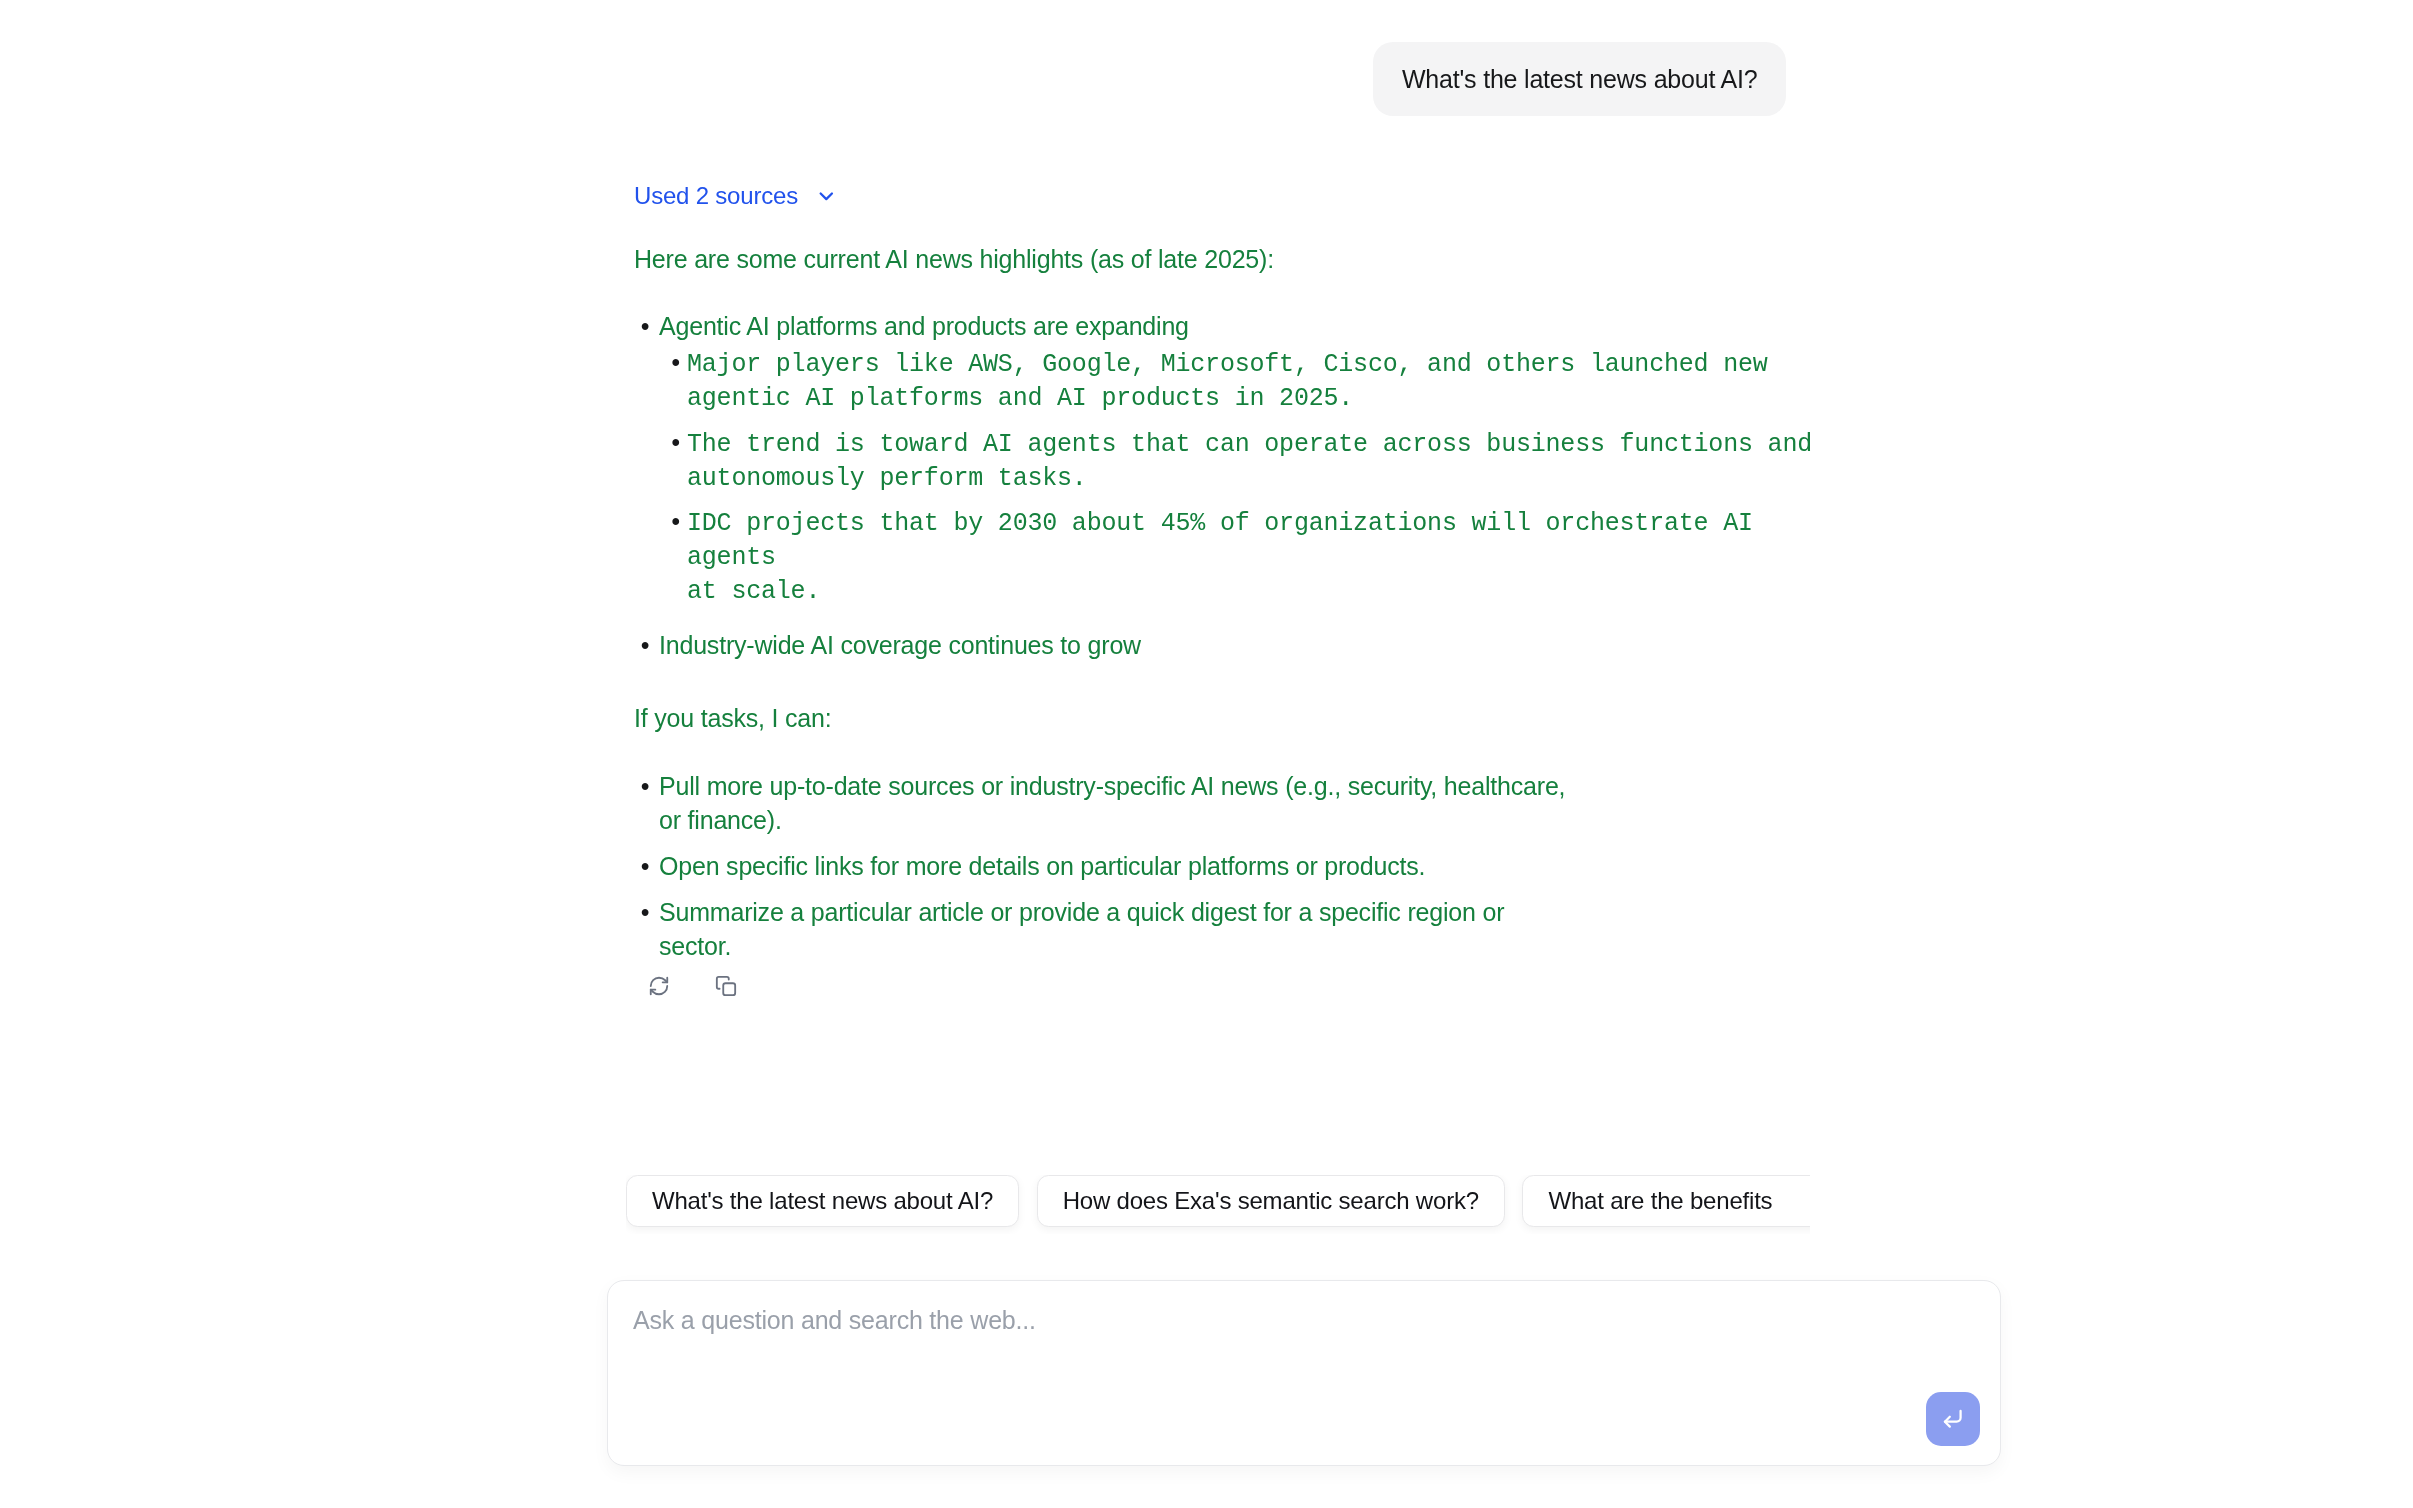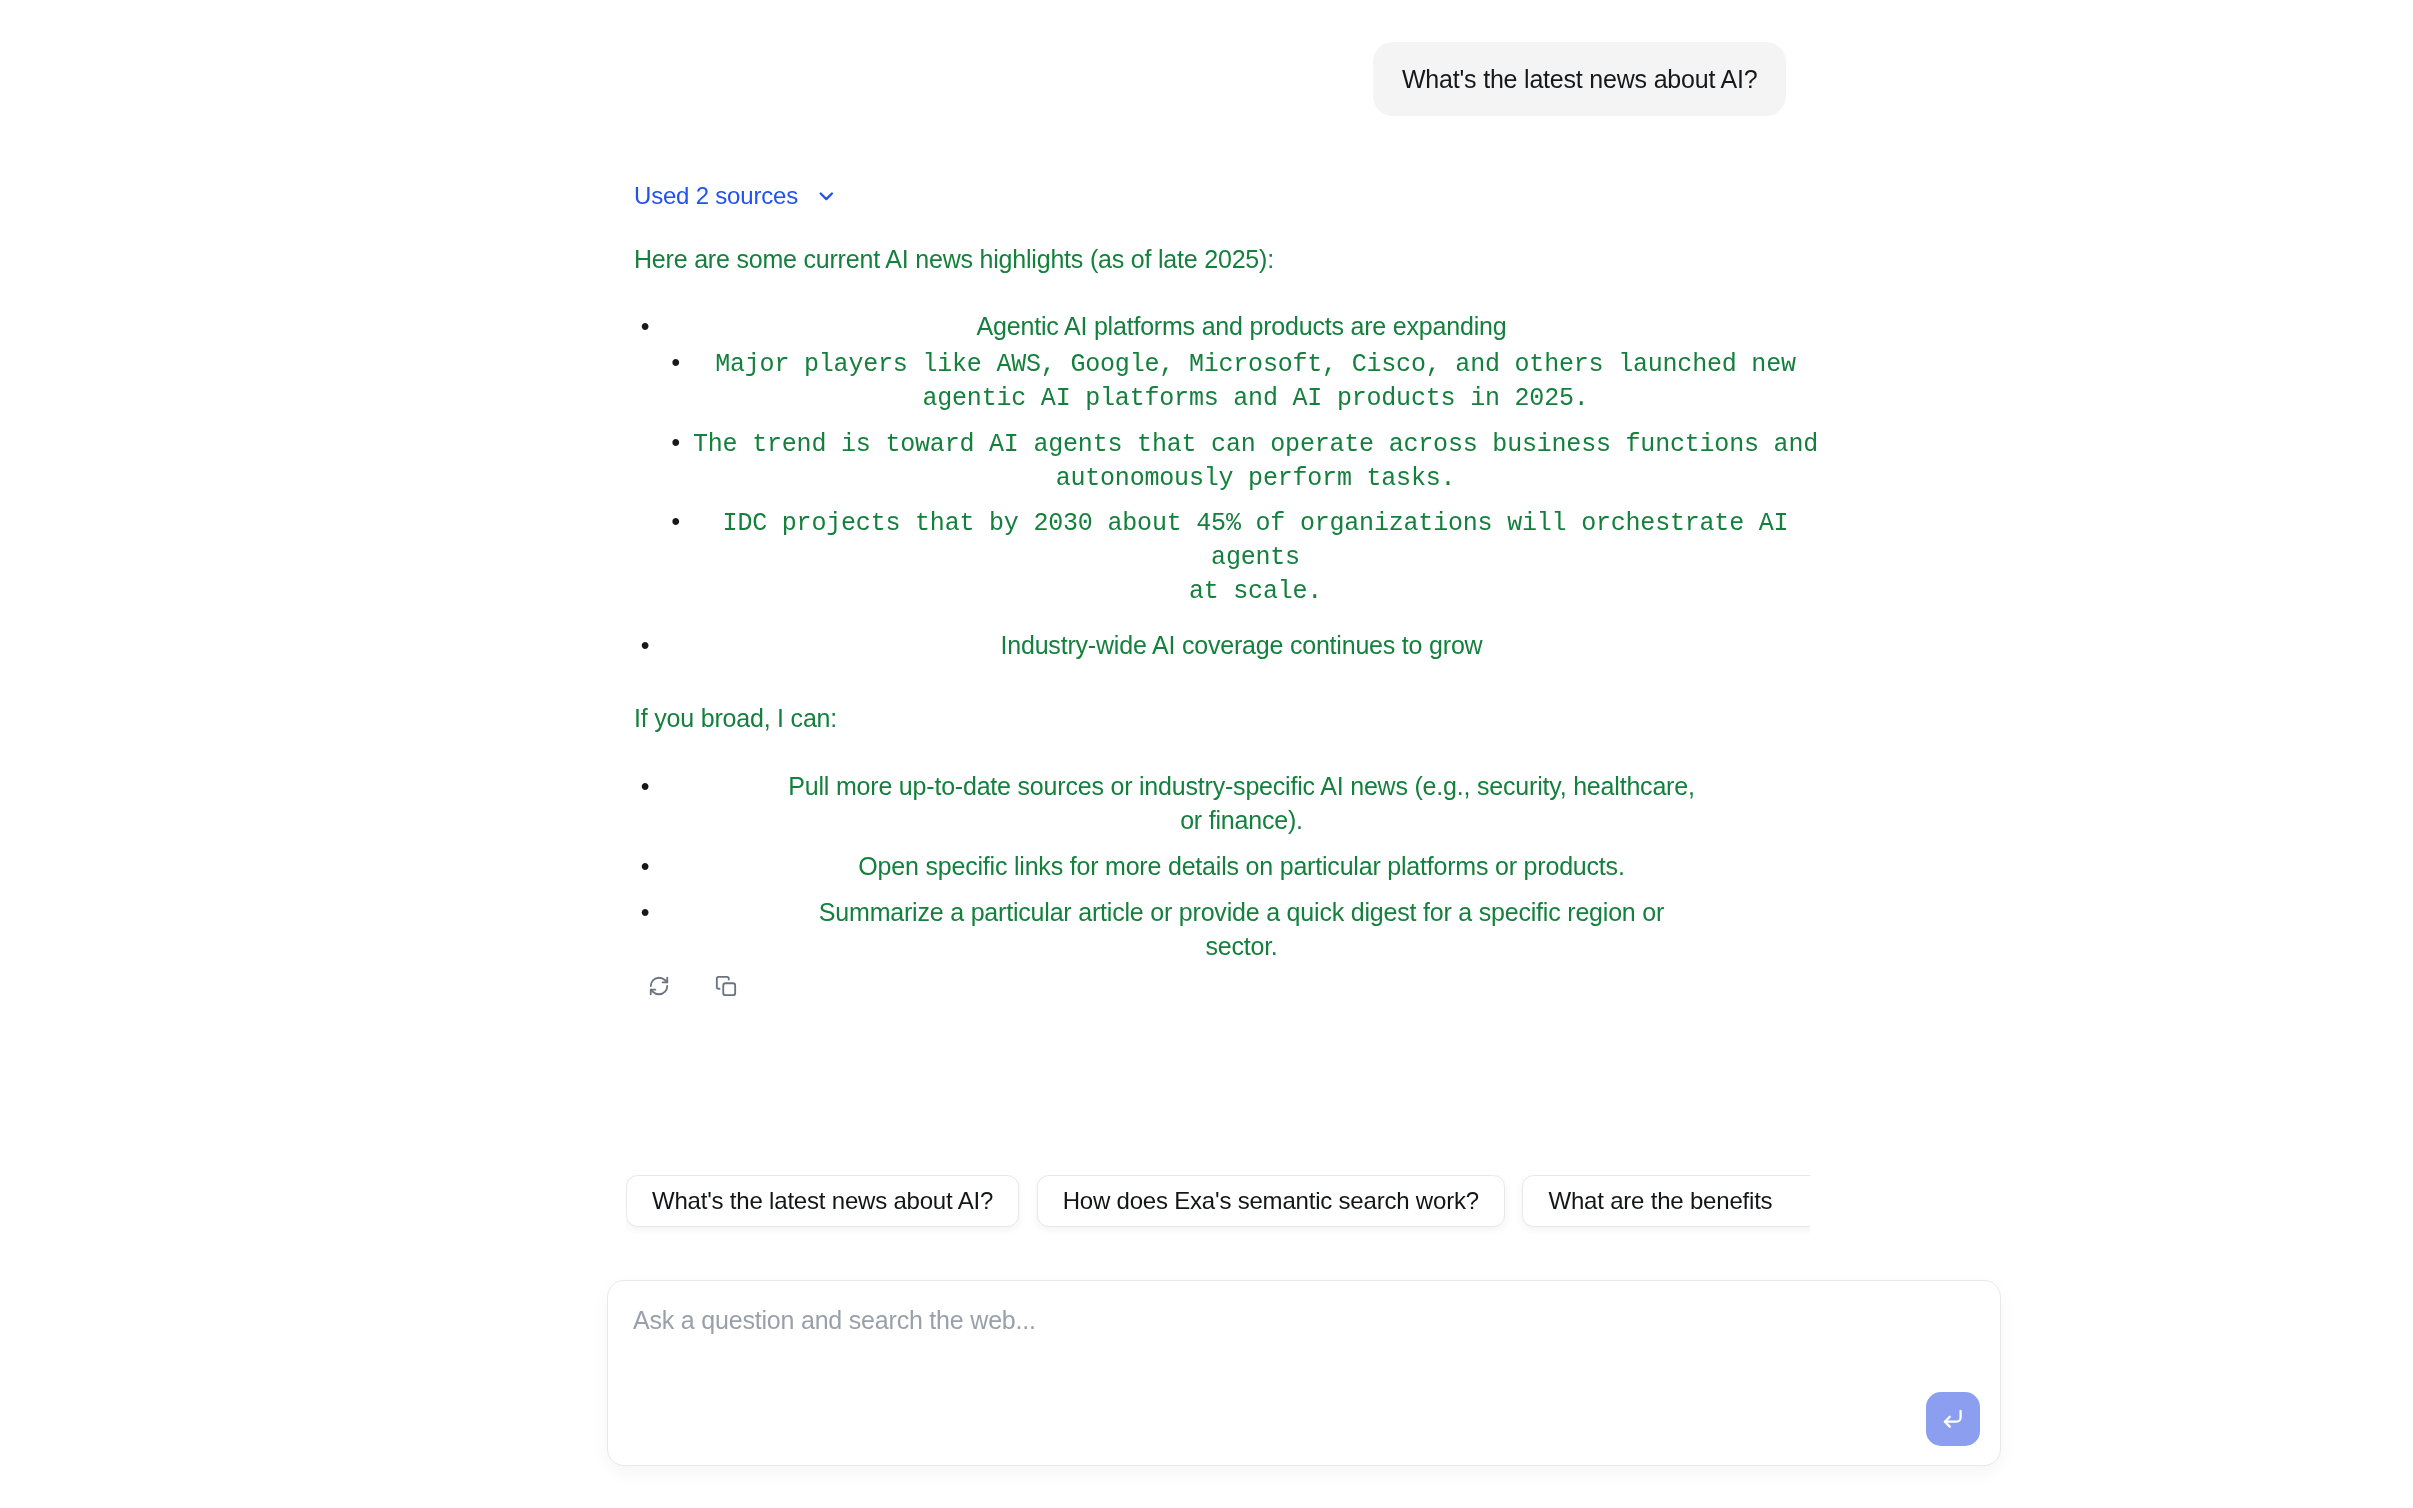--- a/index.html
+++ b/index.html
@@ -59,21 +59,20 @@
     line-height: 34px;
     letter-spacing: -0.2px;
     color: #15803d;
   }
   .intro { margin: 32px 0 0 0; }
   .intro.offer { margin-top: 39px; }
   ul.msg-list {
     list-style: none;
     margin: 33px 0 0 0;
     padding: 0;
-    text-align: center;
   }
   ul.msg-list.offers { margin-top: 34px; }
   li.li1 {
     position: relative;
     padding-left: 25px;
   }
   li.li1::before {
     content: "\2022";
     position: absolute;
     left: 6.7px;
@@ -243,21 +242,21 @@
             <span class="li-text pre">IDC projects that by 2030 about 45% of organizations will orchestrate AI agents
 at scale.</span>
           </li>
         </ul>
       </li>
       <li class="li1 section">
         <span class="li-text">Industry-wide AI coverage continues to grow</span>
       </li>
     </ul>
 
-    <p class="intro offer">If you broad, I can:</p>
+    <p class="intro offer">If you tasks, I can:</p>
 
     <ul class="msg-list offers">
       <li class="li1">
         <span class="li-text pre">Pull more up-to-date sources or industry-specific AI news (e.g., security, healthcare,
 or finance).</span>
       </li>
       <li class="li1">
         <span class="li-text pre">Open specific links for more details on particular platforms or products.</span>
       </li>
       <li class="li1">

